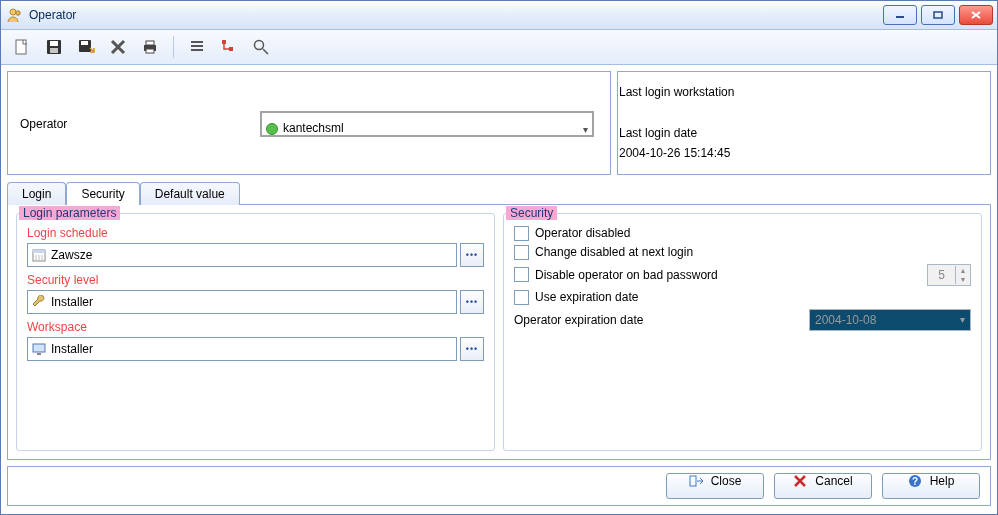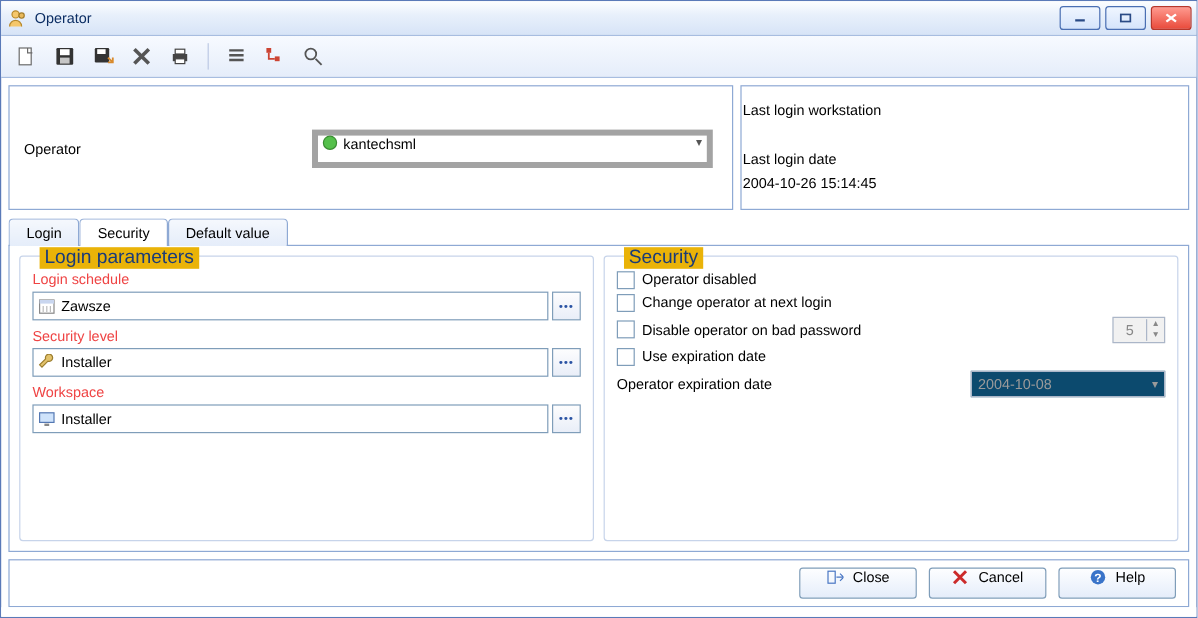--- a/index.html
+++ b/index.html
@@ -12,29 +12,29 @@
   .winbtn.close{background:linear-gradient(#ff9a8f,#e94b3c);border-color:#b8362a;color:#fff}
   .toolbar{height:34px;background:linear-gradient(#f7faff,#e5edfa);border-bottom:1px solid #a7bde0;display:flex;align-items:center;padding:0 10px;gap:10px}
   .tbtn{width:22px;height:22px;display:flex;align-items:center;justify-content:center;color:#555}
   .tsep{width:1px;height:22px;background:#bcc9e4;margin:0 2px}
   .content{flex:1;padding:6px 6px 0 6px;display:flex;flex-direction:column;gap:0}
   .panel{border:1px solid #8ea9d4;background:#fff}
   .top-row{display:flex;gap:6px;margin-bottom:4px}
   .top-left{flex:1;padding:24px 16px 22px 12px;display:flex;align-items:center;gap:10px}
   .top-right{width:370px;padding:10px 1px;line-height:1.7}
   .lbl{display:block}
-  .combo{flex:1;height:22px;border:5px solid #a3a3a3;background:#fff;display:flex;align-items:flex-start;padding:0 4px;position:relative}
+  .combo{flex:1;height:22px;border:2px solid #a3a3a3;background:#fff;display:flex;align-items:flex-end;padding:0 4px;position:relative}
   .combo .dot{width:10px;height:10px;border-radius:50%;background:#55c04b;border:1px solid #3a8c32;margin-right:5px}
   .combo .arrow{margin-left:auto;color:#555;font-size:10px}
   .tabs{display:flex;align-items:flex-end;gap:0;margin-top:2px}
   .tab{padding:4px 14px;border:1px solid #8ea9d4;border-bottom:none;background:linear-gradient(#f5f8fd,#e5edfa);border-top-left-radius:4px;border-top-right-radius:4px;position:relative;top:1px;cursor:pointer}
   .tab.active{background:#fff;font-weight:400;z-index:2}
   .tabbody{flex:1;border:1px solid #8ea9d4;background:#fff;padding:8px;display:flex;gap:8px}
   .group{border:1px solid #c7d4ea;border-radius:3px;padding:8px 10px 10px;position:relative;flex:1}
-  .group>.legend{position:absolute;top:-8px;left:16px;background:#eab308;padding:0 4px;color:#1a3b78;font-size:16px}
+  .group>.legend{position:absolute;top:-8px;left:2px;background:#f9a8d4;padding:0 4px;color:#1a3b78;font-size:12px}
   .fieldlabel{margin:4px 0 3px;color:#ef4444}
   .pickrow{display:flex;gap:3px;margin-bottom:6px}
   .picker{flex:1;height:22px;border:1px solid #7f9db9;background:#fff;display:flex;align-items:center;padding:0 4px;gap:5px}
   .picker .ic{width:14px;height:14px;display:flex;align-items:center;justify-content:center;font-size:11px}
   .morebtn{width:22px;height:22px;border:1px solid #7f9db9;background:linear-gradient(#fdfdfe,#e9eef8);display:flex;align-items:center;justify-content:center;color:#2952a3;font-weight:bold;letter-spacing:1px;font-size:9px}
   .chkrow{display:flex;align-items:center;gap:6px;margin:4px 0}
   .chk{width:13px;height:13px;border:1px solid #7f9db9;background:#fff}
   .spinner{width:42px;height:20px;border:1px solid #abb6c8;background:#f1f1f1;display:flex;align-items:center;color:#888}
   .spinner .val{flex:1;text-align:center}
   .spinner .arrows{width:14px;display:flex;flex-direction:column;border-left:1px solid #abb6c8}
@@ -217,21 +217,21 @@
 
       <div class="group" style="flex:1">
         <span class="legend">Security</span>
 
         <div class="chkrow">
           <div class="chk"></div>
           <span>Operator disabled</span>
         </div>
         <div class="chkrow">
           <div class="chk"></div>
-          <span>Change operator at next login</span>
+          <span>Change disabled at next login</span>
         </div>
 
         <div class="rowflex">
           <div class="chkrow">
             <div class="chk"></div>
             <span>Disable operator on bad password</span>
           </div>
           <div class="spinner">
             <span class="val">5</span>
             <span class="arrows">

